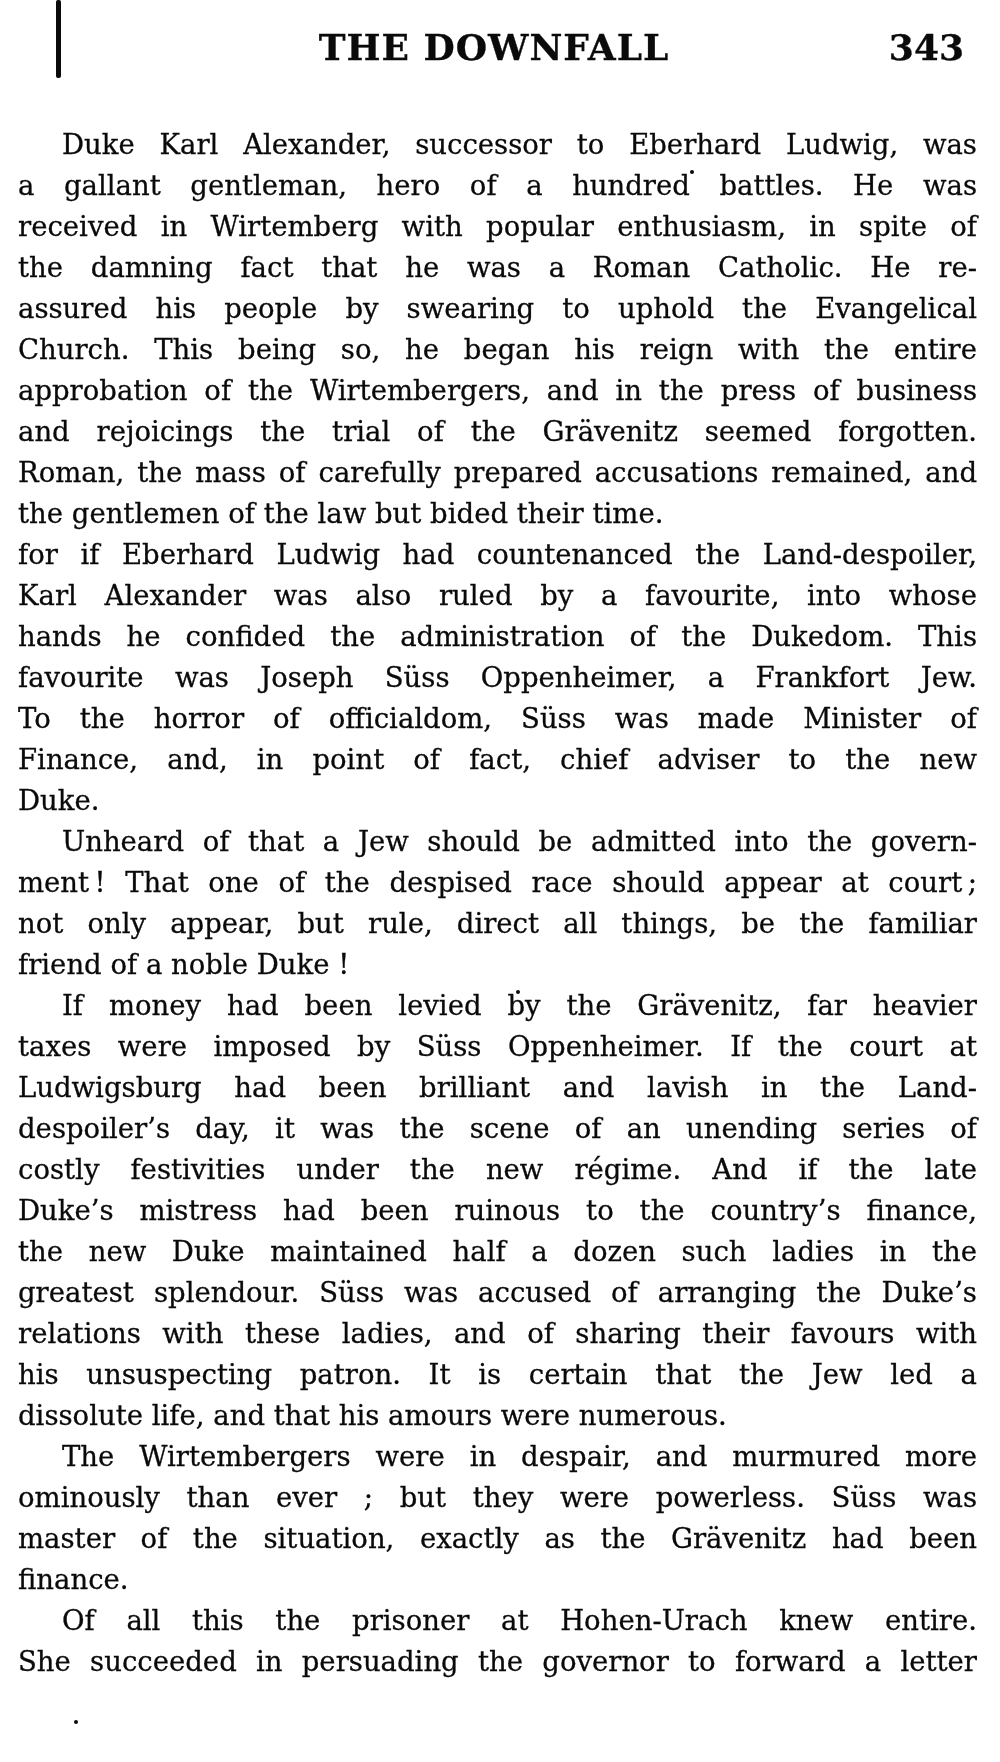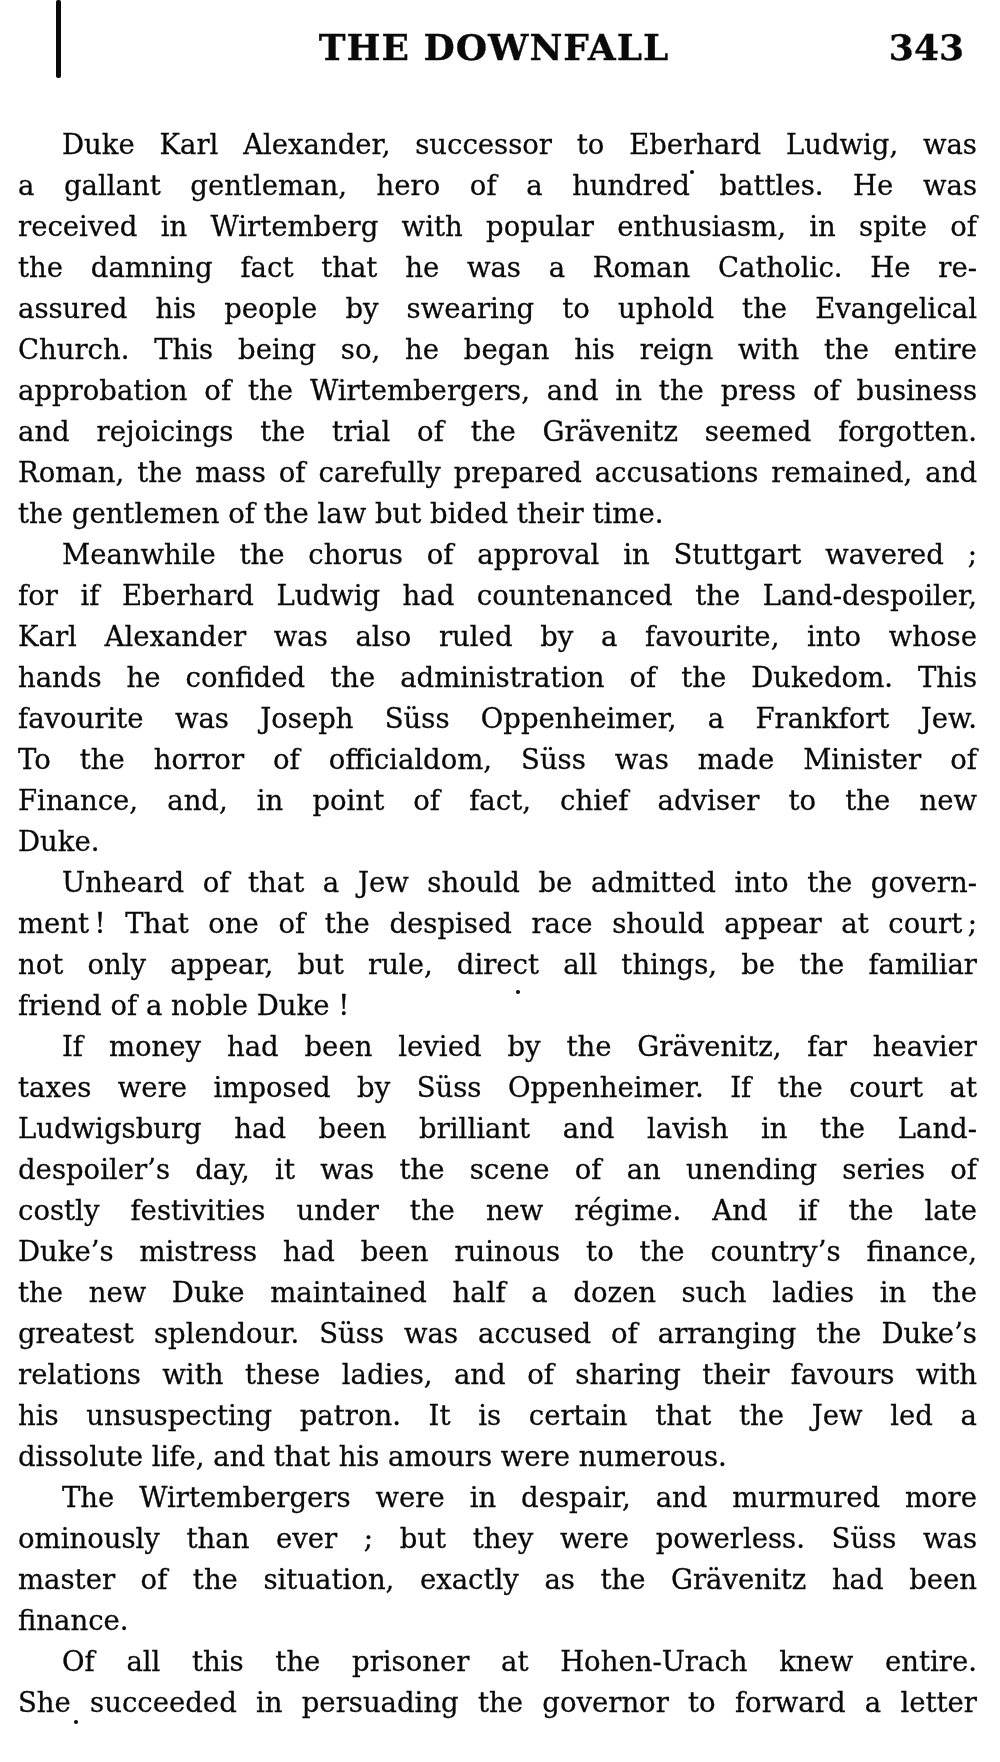--- a/index.html
+++ b/index.html
@@ -70,21 +70,20 @@
         <div class="line">received in Wirtemberg with popular enthusiasm, in spite of</div>
         <div class="line">the damning fact that he was a Roman Catholic. He re-</div>
         <div class="line">assured his people by swearing to uphold the Evangelical</div>
         <div class="line">Church. This being so, he began his reign with the entire</div>
         <div class="line">approbation of the Wirtembergers, and in the press of business</div>
         <div class="line">and rejoicings the trial of the Grävenitz seemed forgotten.</div>
         <div class="line">Roman, the mass of carefully prepared accusations remained, and</div>
         <div class="line endline">the gentlemen of the law but bided their time.</div>
       </div>
       <div>
-        <div class="line indent">Meanwhile the chorus of approval in Stuttgart wavered ;</div>
         <div class="line">for if Eberhard Ludwig had countenanced the Land-despoiler,</div>
         <div class="line">Karl Alexander was also ruled by a favourite, into whose</div>
         <div class="line">hands he confided the administration of the Dukedom. This</div>
         <div class="line">favourite was Joseph Süss Oppenheimer, a Frankfort Jew.</div>
         <div class="line">To the horror of officialdom, Süss was made Minister of</div>
         <div class="line">Finance, and, in point of fact, chief adviser to the new</div>
         <div class="line endline">Duke.</div>
       </div>
       <div>
         <div class="line indent">Unheard of that a Jew should be admitted into the govern-</div>

